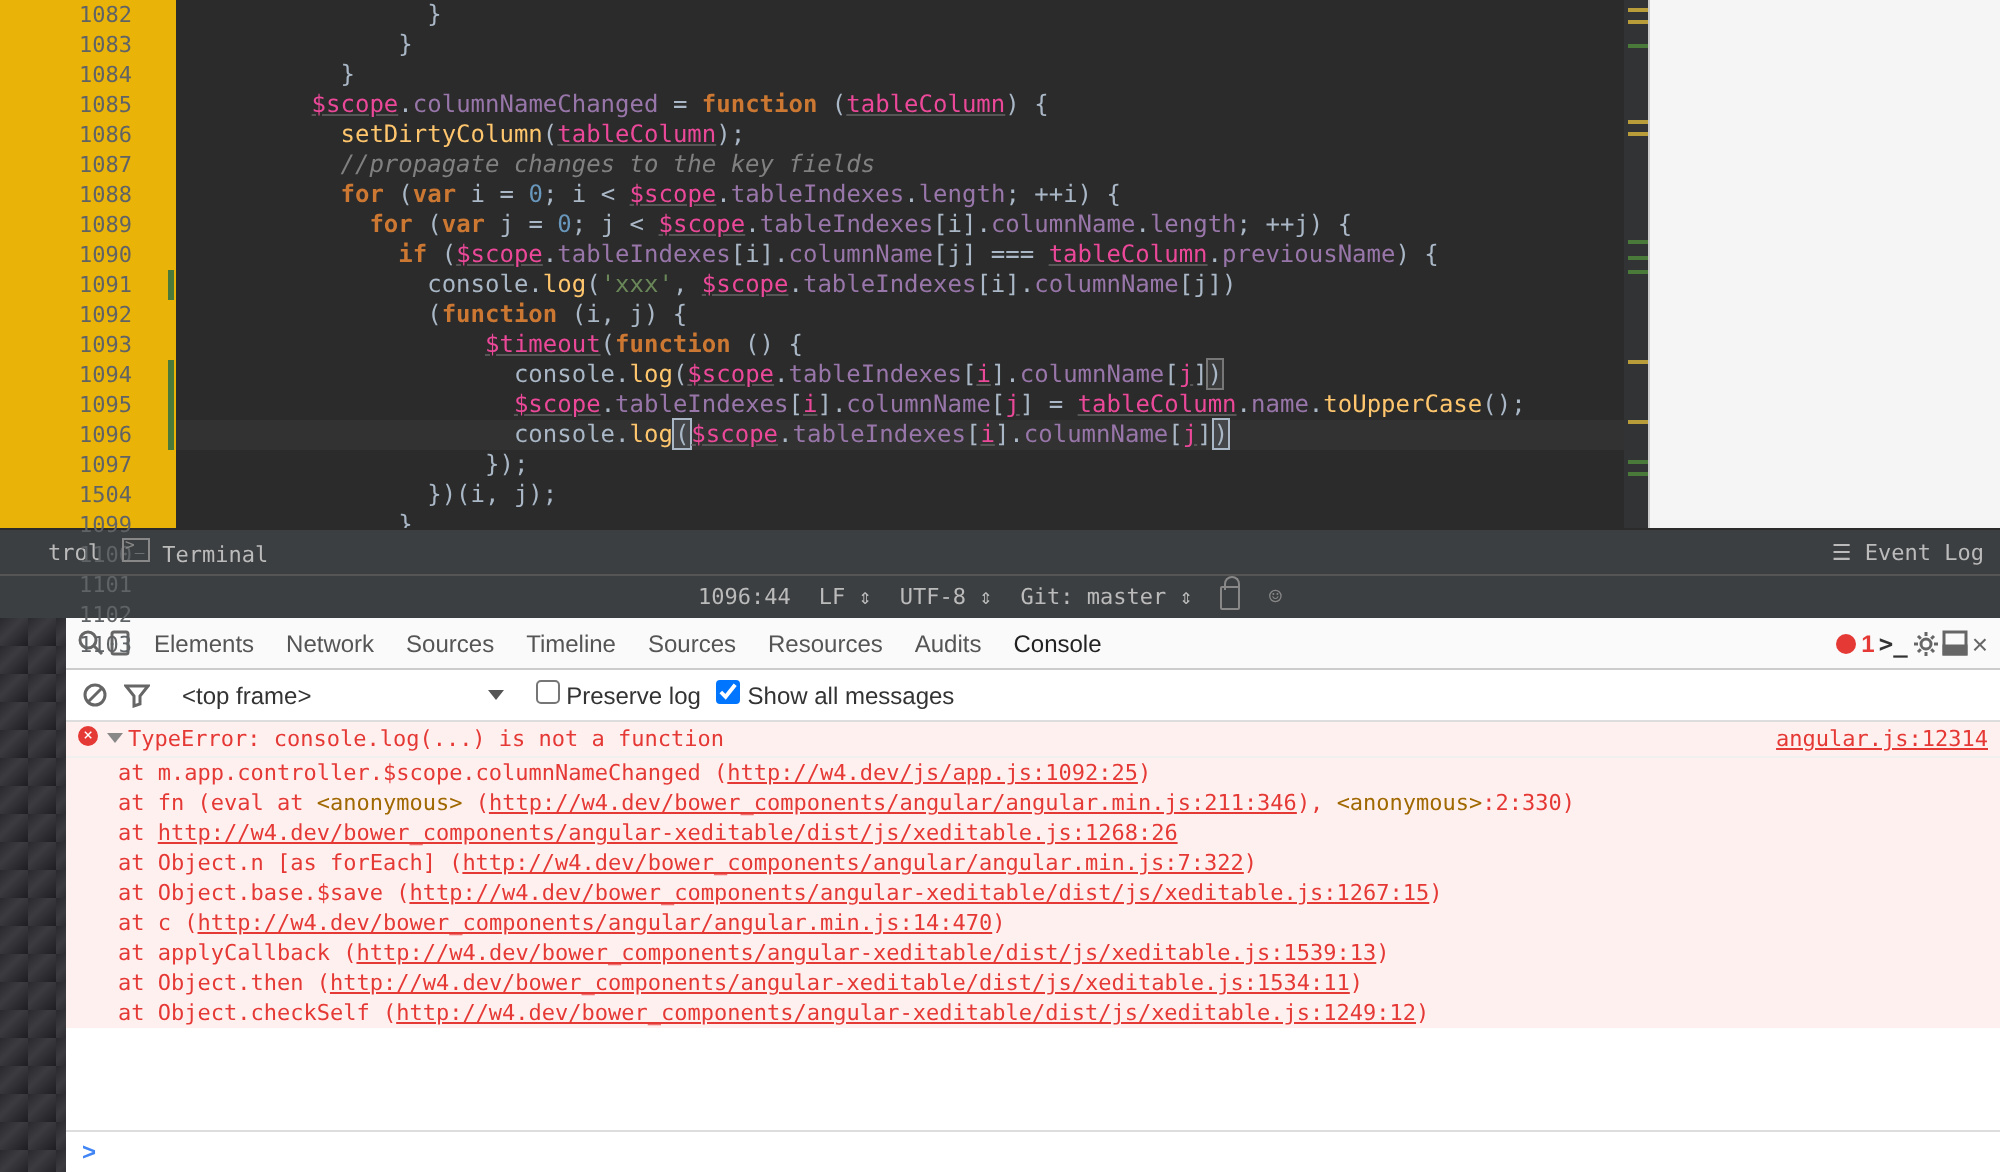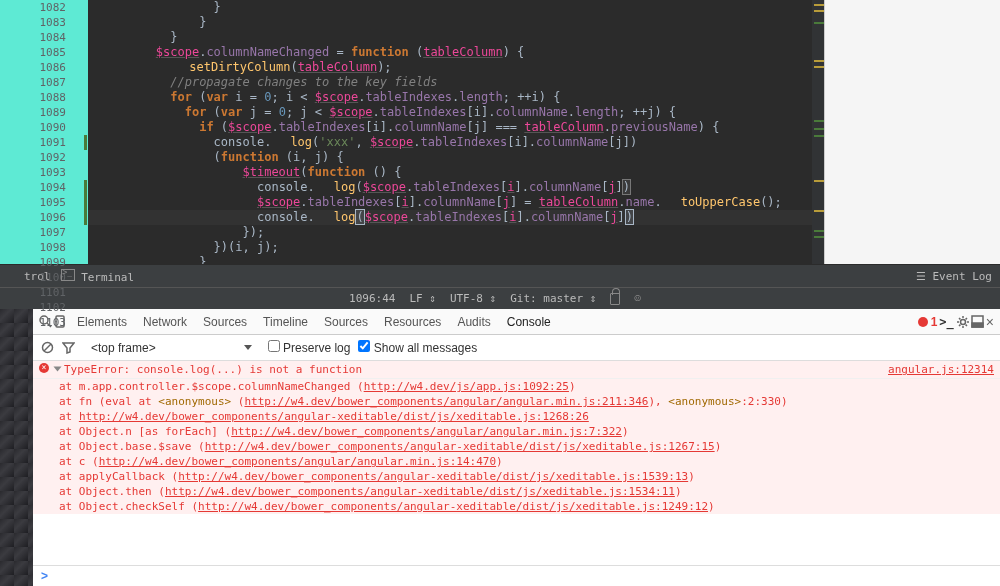--- a/index.html
+++ b/index.html
@@ -1,30 +1,30 @@
 <!DOCTYPE html>
 <html><head>
 <meta charset="utf-8">
 <style>
 * { margin: 0; padding: 0; box-sizing: border-box; }
 body { font-family: Menlo, Monaco, Consolas, monospace; font-size: 12px; background: #2b2b2b; overflow: hidden; width: 1000px; height: 586px; }
 
 .editor { height: 264px; display: flex; background: #2b2b2b; position: relative; }
-.gutter { width: 88px; background: #5eead4; color: #606366; text-align: right; padding-right: 22px; font-size: 11px; line-height: 15px; user-select: none; position: relative; }
+.gutter { width: 88px; background: #eab308; color: #606366; text-align: right; padding-right: 22px; font-size: 11px; line-height: 15px; user-select: none; position: relative; }
 .gutter .ln { height: 15px; }
 .change-bar { position: absolute; left: 84px; width: 3px; height: 15px; background: #4a7a3a; }
 
 .code { flex: 1; color: #a9b7c6; font-size: 12px; line-height: 15px; white-space: pre; overflow: hidden; position: relative; }
 .code .row { height: 15px; padding-left: 10px; }
 .row.hl { background: #323232; }
 .kw { color: #cc7832; font-weight: bold; }
 .str { color: #6a8759; }
 .num { color: #6897bb; }
 .prop { color: #9876aa; }
-.fn { color: #ffc66d; margin-left: 19px; }
+.fn { color: #ffc66d; }
 .cmt { color: #808080; font-style: italic; }
 .id { color: #ec4899; text-decoration: underline; text-decoration-color: #555; }
 .paren-hl { border: 1px solid #a9b7c6; background: rgba(169,183,198,0.15); }
 .caret-box { outline: 1px solid #777; background: rgba(120,120,120,0.2); }
 
 .minimap { width: 12px; background: #313335; position: relative; }
 .mm-mark { position: absolute; right: 0; width: 10px; height: 2px; }
 .mm-y { background: #b89c3a; }
 .mm-g { background: #4a7a3a; }
 
@@ -88,21 +88,21 @@
       <div class="ln">1088</div>
       <div class="ln">1089</div>
       <div class="ln">1090</div>
       <div class="ln">1091</div>
       <div class="ln">1092</div>
       <div class="ln">1093</div>
       <div class="ln">1094</div>
       <div class="ln">1095</div>
       <div class="ln">1096</div>
       <div class="ln">1097</div>
-      <div class="ln">1098</div>
+      <div class="ln">1504</div>
       <div class="ln">1099</div>
       <div class="ln">1100</div>
       <div class="ln">1101</div>
       <div class="ln">1102</div>
       <div class="ln">1103</div>
       <span class="change-bar" style="top: 135px;"></span>
       <span class="change-bar" style="top: 180px;"></span>
       <span class="change-bar" style="top: 195px;"></span>
       <span class="change-bar" style="top: 210px;"></span>
     </div>

